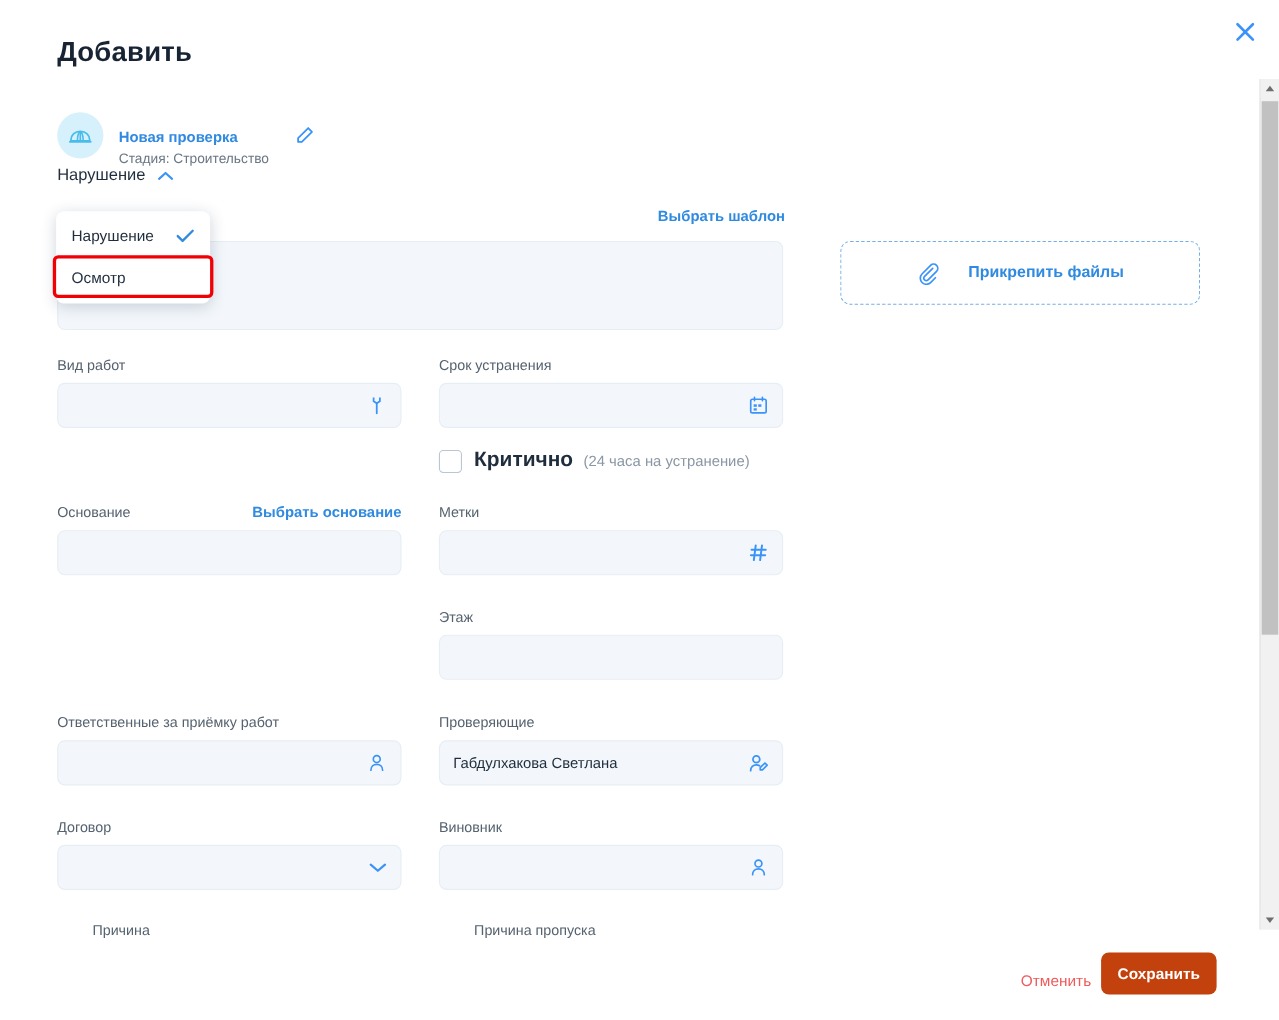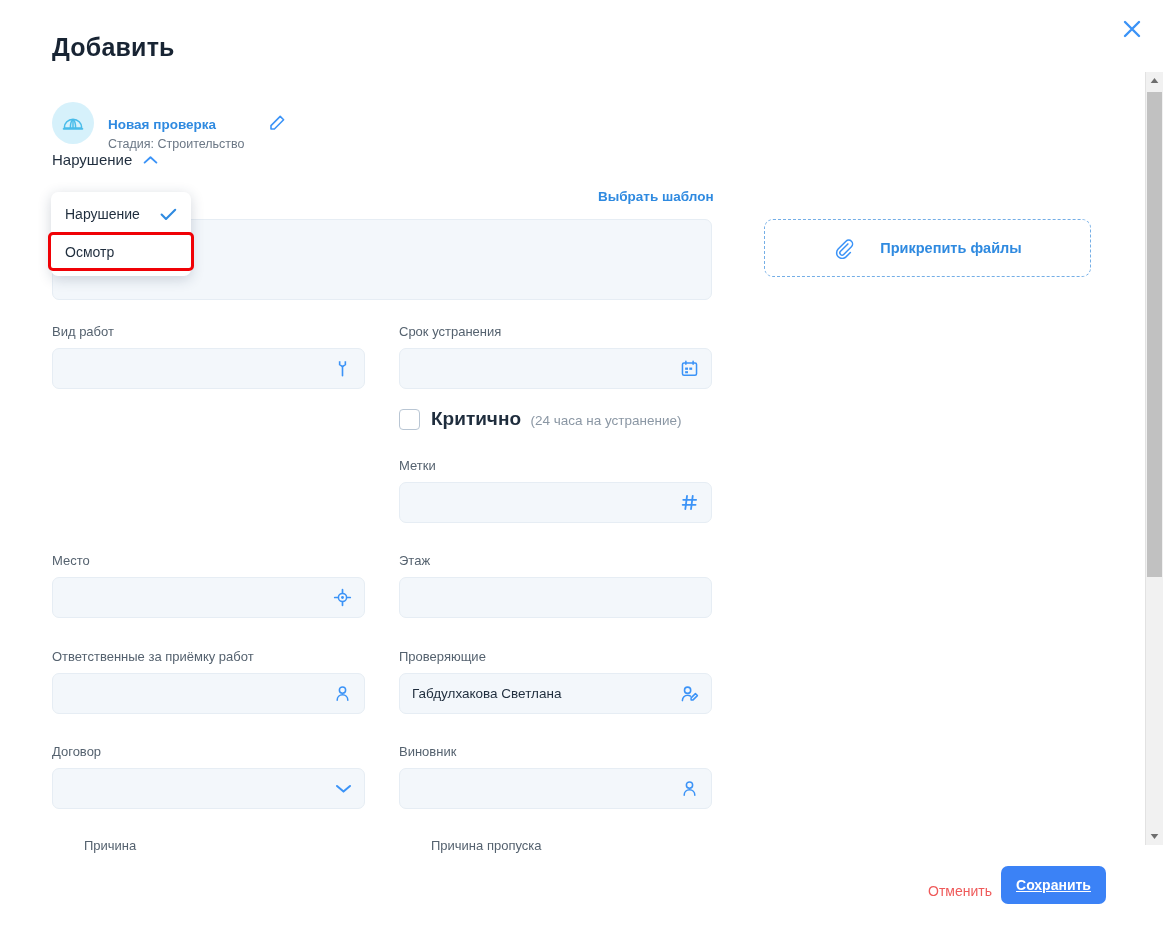--- a/index.html
+++ b/index.html
@@ -127,22 +127,22 @@
     position:absolute;left:0;right:0;bottom:0;height:72px;background:#fff;
   }
   .btn-cancel{
     position:absolute;right:165px;top:20px;
     font-size:14px;color:#ef5a5a;cursor:pointer;background:none;border:none;
     font-family:inherit;padding:8px 6px;
   }
   .btn-save{
     position:absolute;right:57px;top:11px;
     width:105px;height:38px;border:none;border-radius:7px;
-    background:#3b82f6;color:#fff;font-size:14px;font-weight:bold;
-    cursor:pointer;font-family:inherit;text-decoration:underline;
+    background:#c2410c;color:#fff;font-size:14px;font-weight:bold;
+    cursor:pointer;font-family:inherit;
   }
 
   
   .sbar{
     position:absolute;right:0;top:72px;width:17px;bottom:82px;
     background:#f1f1f1;border-left:1px solid #e2e2e2;
   }
   .sb-arrow{
     height:17px;display:flex;align-items:center;justify-content:center;
     background:#f1f1f1;cursor:pointer;
@@ -239,46 +239,42 @@
   </div>
 
   <div class="critical">
     <span class="cbox"></span>
     <span>
       <span class="crit-strong">Критично</span>
       <span class="crit-note">(24 часа на устранение)</span>
     </span>
   </div>
 
+  <div class="field" style="left:52px;top:458px;width:313px;">
+    <div class="label-row">
+      <span class="flabel">Основание</span>
+      <span class="link">Выбрать основание</span>
+    </div>
+    <div class="inp">
+      <span class="val"></span>
+    </div>
+  </div>
 
   <div class="field" style="left:399px;top:458px;width:313px;">
     <span class="flabel">Метки</span>
     <div class="inp">
       <span class="val"></span>
       <span class="ic">
         <svg width="19" height="19" viewBox="0 0 20 20" aria-hidden="true">
           <path d="M7.4 3 L5.6 17 M13.4 3 L11.6 17 M3.4 7.2 H17 M2.8 12.4 H16.4" stroke="#3b93f7" stroke-width="1.9" stroke-linecap="round"></path>
         </svg>
       </span>
     </div>
   </div>
 
-  <div class="field" style="left:52px;top:553px;width:313px;">
-    <span class="flabel">Место</span>
-    <div class="inp">
-      <span class="val"></span>
-      <span class="ic">
-        <svg width="19" height="19" viewBox="0 0 20 20" aria-hidden="true">
-          <circle cx="10" cy="10" r="4.3" fill="none" stroke="#3b93f7" stroke-width="1.6"></circle>
-          <circle cx="10" cy="10" r="1.5" fill="#3b93f7"></circle>
-          <path d="M10 1.8 v3.2 M10 15 v3.2 M1.8 10 h3.2 M15 10 h3.2" stroke="#3b93f7" stroke-width="1.8" stroke-linecap="round"></path>
-        </svg>
-      </span>
-    </div>
-  </div>
 
   <div class="field" style="left:399px;top:553px;width:313px;">
     <span class="flabel">Этаж</span>
     <div class="inp">
       <span class="val"></span>
     </div>
   </div>
 
   <div class="field" style="left:52px;top:649px;width:313px;">
     <span class="flabel">Ответственные за приёмку работ</span>

